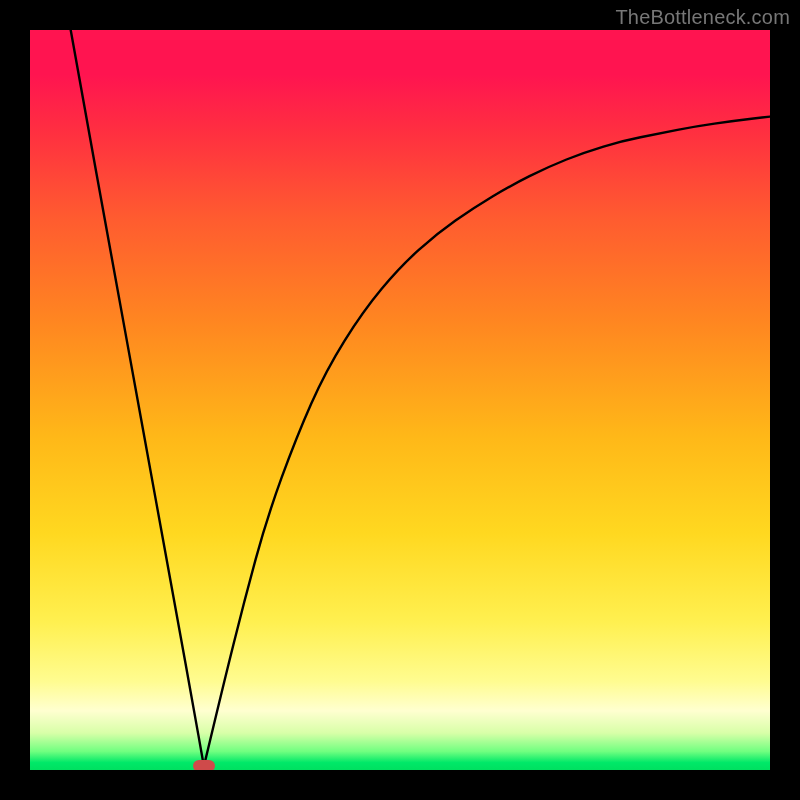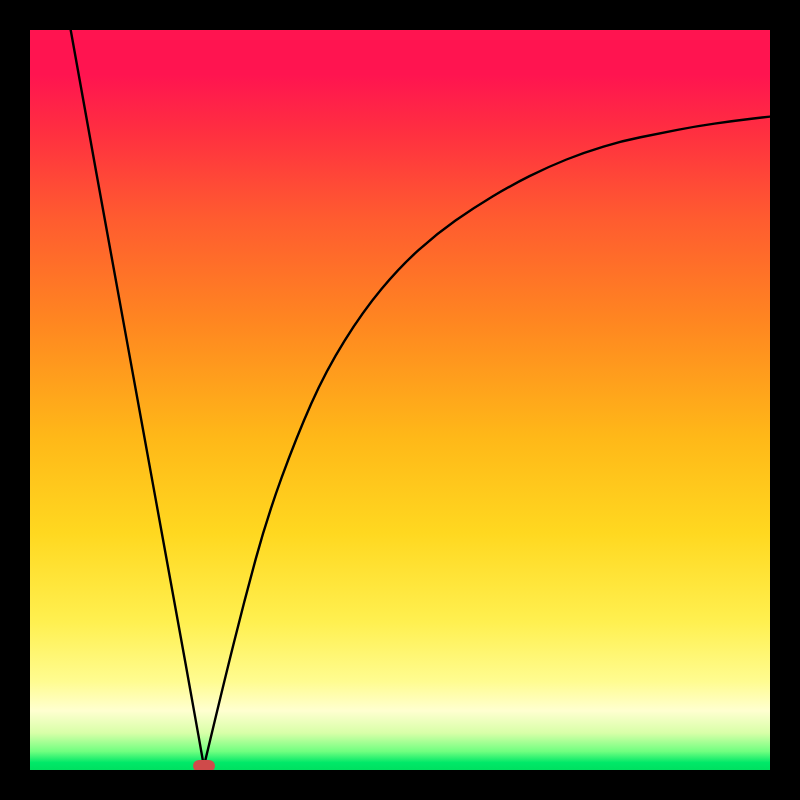--- a/index.html
+++ b/index.html
@@ -66,20 +66,21 @@
     background: #cf4a4a;
     border-radius: 6px;
     transform: translate(-50%, -50%);
   }
 </style>
 </head>
 <body>
 
 <div class="outer">
 
+  <div class="watermark">TheBottleneck.com</div>
 
   <div class="inner">
     <div class="gradient"></div>
 
     <svg class="curve" viewBox="0 0 740 740" preserveAspectRatio="none">
       <path id="curve-left" fill="none" stroke="#000" stroke-width="2.4" stroke-linecap="round" d="M 40.70 0.00 Q 59.20 103.60 66.60 144.30 Q 74.00 185.00 81.40 225.70 Q 88.80 266.40 96.20 307.10 Q 103.60 347.80 111.00 388.50 Q 118.40 429.20 125.80 469.90 Q 133.20 510.60 140.60 551.30 Q 148.00 592.00 155.40 632.70 Q 162.80 673.40 168.35 704.85 T 173.90 736.30"></path>
       <path id="curve-right" fill="none" stroke="#000" stroke-width="2.4" stroke-linecap="round" d="M 173.90 736.30 Q 192.40 658.60 203.50 614.20 Q 214.60 569.80 225.70 529.10 Q 236.80 488.40 251.60 447.70 Q 266.40 407.00 281.20 373.70 Q 296.00 340.40 314.50 310.80 Q 333.00 281.20 351.50 259.00 Q 370.00 236.80 388.50 220.15 Q 407.00 203.50 425.50 190.55 Q 444.00 177.60 462.50 166.50 Q 481.00 155.40 499.50 146.15 Q 518.00 136.90 536.50 129.50 Q 555.00 122.10 573.50 116.55 Q 592.00 111.00 610.50 107.30 Q 629.00 103.60 647.50 99.90 Q 666.00 96.20 684.50 93.61 Q 703.00 91.02 721.50 88.80 T 740.00 86.58"></path>
     </svg>
 
     <div class="dot" id="min-dot" style="left: 173.9px; top: 736.3px;"></div>

